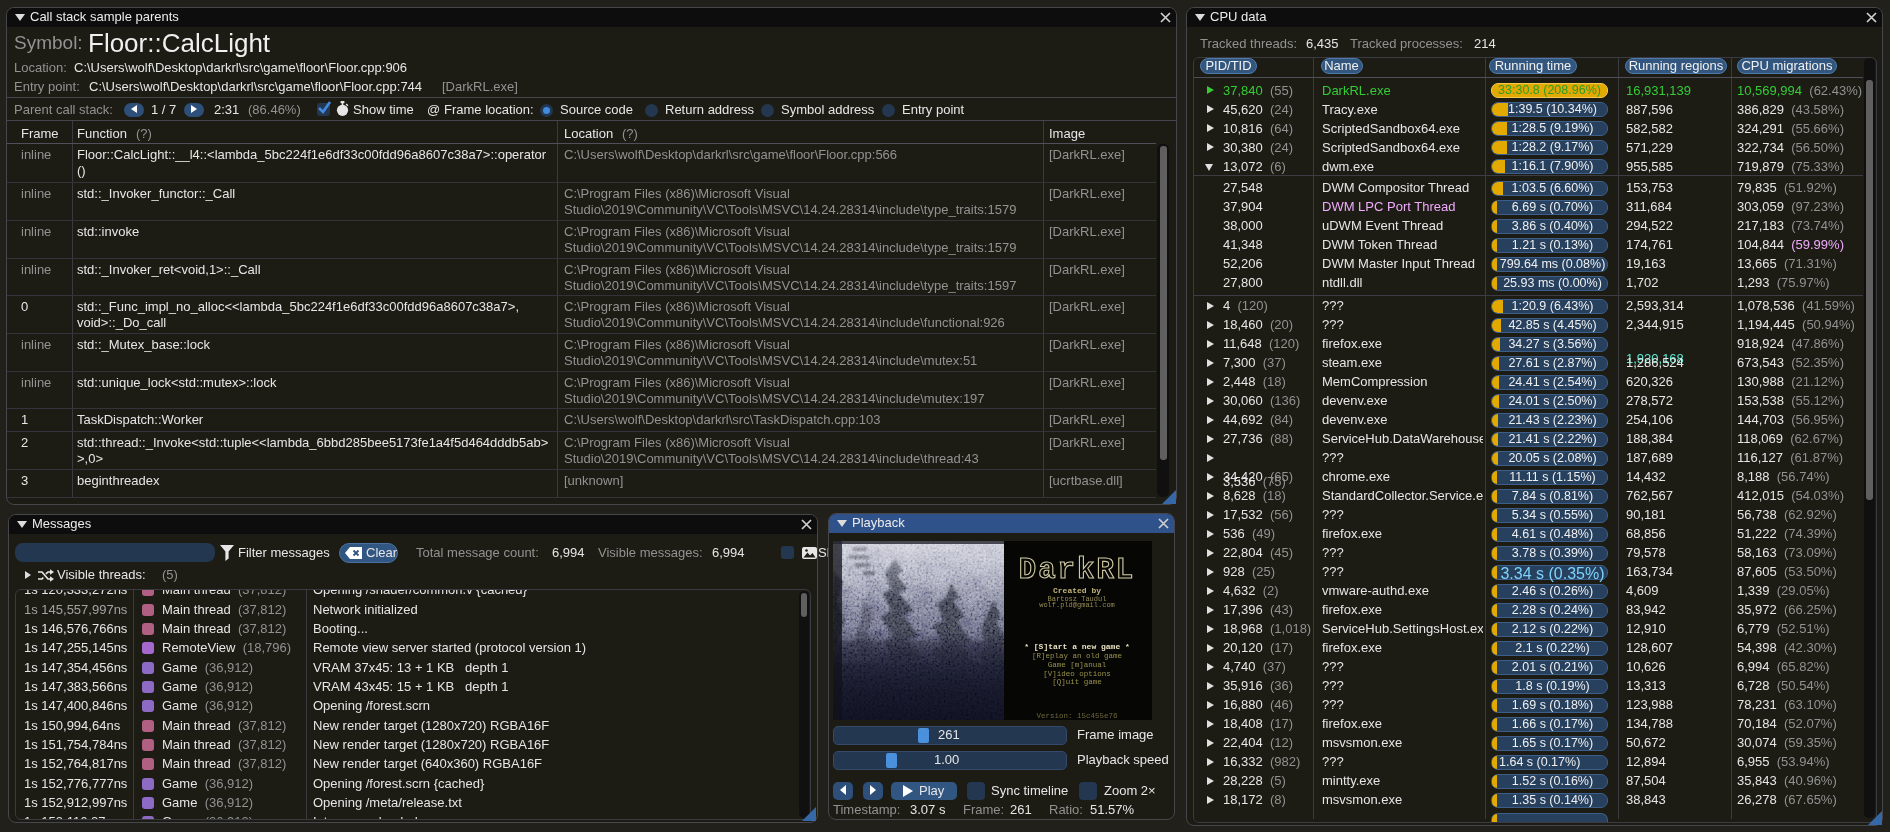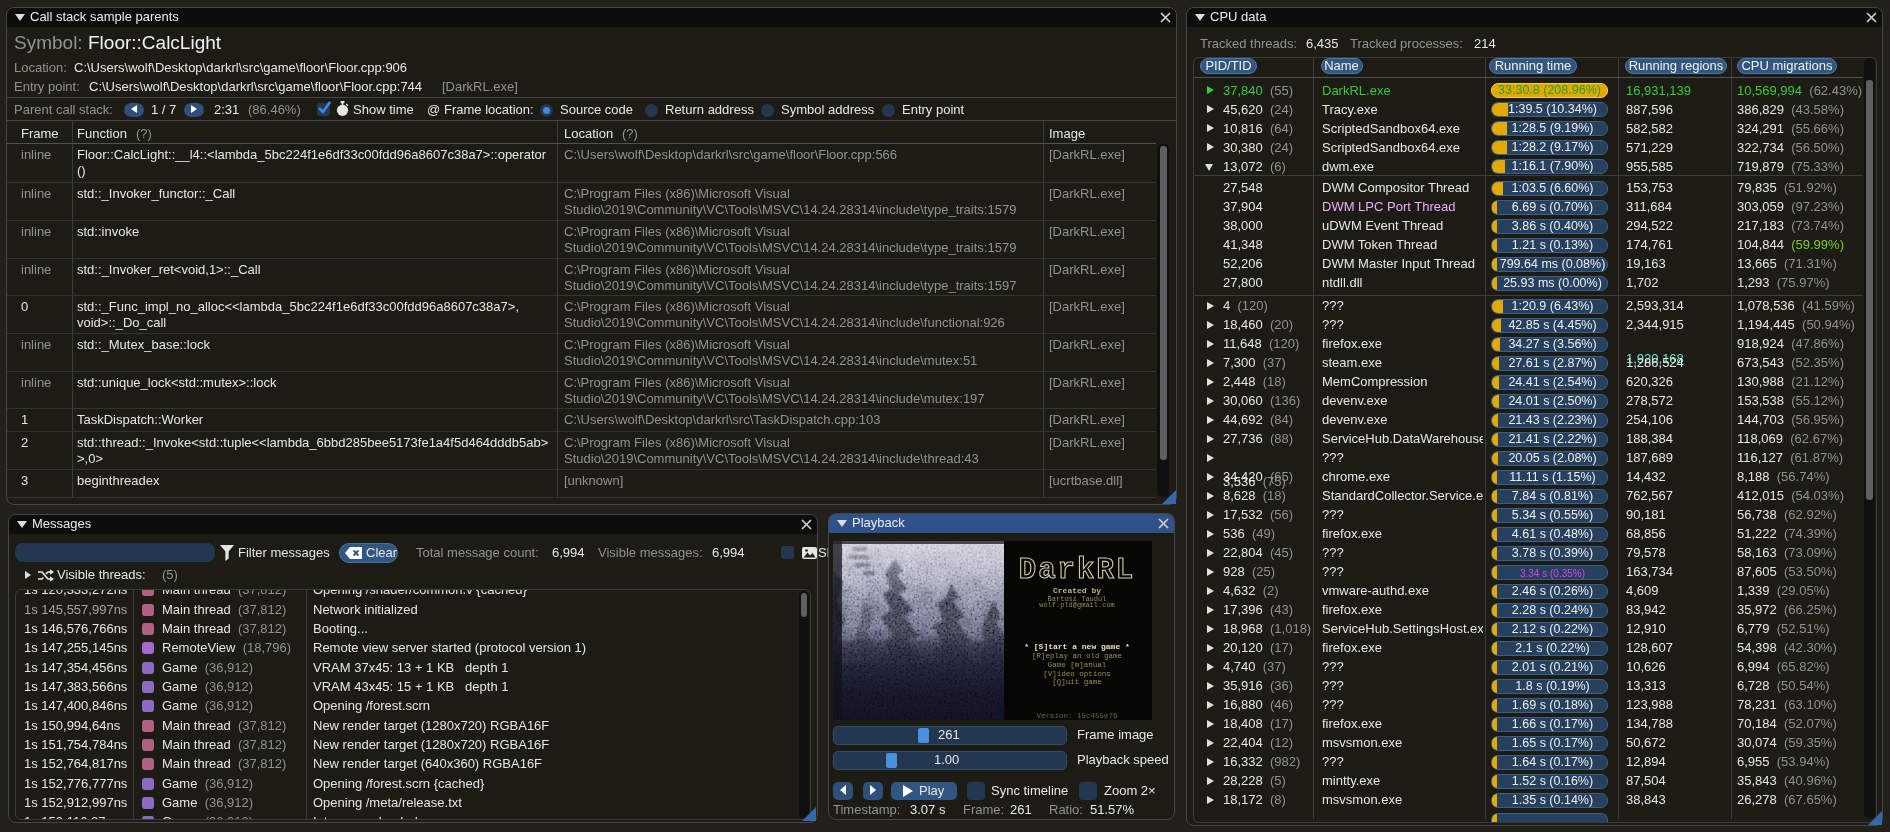--- a/index.html
+++ b/index.html
@@ -5,21 +5,21 @@
 div,svg{position:absolute}
 </style></head><body>
 <div style="left:6px;top:7px;width:1171px;height:498px;background:#1c1c15;border:1px solid #46464d;box-sizing:border-box;border-radius:8px;"></div>
 <div style="left:7px;top:8px;width:1169px;height:19px;background:#0d0d0d;border-radius:7px 7px 0 0;"></div>
 <div style="left:15px;top:14px;width:0;height:0;border-left:5.0px solid transparent;border-right:5.0px solid transparent;border-top:7px solid #dcdcdc;"></div>
 <div style="left:30px;top:9px;color:#ebebeb;line-height:16px;white-space:pre">Call stack sample parents</div>
 <svg style="left:1159.5px;top:11.5px" width="11" height="11">
     <path d="M1 1 L10 10 M10 1 L1 10" stroke="#cfcfcf" stroke-width="1.7" fill="none"></path>
   </svg>
 <div style="left:14px;top:32px;font-size:19px;color:#929292;line-height:22px;white-space:pre">Symbol:</div>
-<div style="left:88px;top:32px;font-size:19px;color:#f0f0f0;line-height:22px;white-space:pre">Floor::CalcLight</div>
+<div style="left:88px;top:32px;font-size:26px;color:#f0f0f0;line-height:22px;white-space:pre">Floor::CalcLight</div>
 <div style="left:14px;top:60px;color:#929292;line-height:16px;white-space:pre">Location:</div>
 <div style="left:74px;top:60px;color:#e6e6e6;line-height:16px;white-space:pre">C:\Users\wolf\Desktop\darkrl\src\game\floor\Floor.cpp:906</div>
 <div style="left:14px;top:79px;color:#929292;line-height:16px;white-space:pre">Entry point:</div>
 <div style="left:89px;top:79px;color:#e6e6e6;line-height:16px;white-space:pre">C:\Users\wolf\Desktop\darkrl\src\game\floor\Floor.cpp:744</div>
 <div style="left:442px;top:79px;color:#929292;line-height:16px;white-space:pre">[DarkRL.exe]</div>
 <div style="left:7px;top:97px;width:1169px;height:1px;background:#45454e;"></div>
 <div style="left:14px;top:102px;color:#929292;line-height:16px;white-space:pre">Parent call stack:</div>
 <div style="left:124px;top:103px;width:20px;height:14px;background:#2d4f7a;border-radius:7px;"></div>
 <div style="left:131px;top:104.5px;width:0;height:0;border-top:4.5px solid transparent;border-bottom:4.5px solid transparent;border-right:6px solid #ffffff;"></div>
 <div style="left:151px;top:102px;color:#e6e6e6;line-height:16px;white-space:pre">1 / 7</div>
@@ -425,21 +425,21 @@
 <div style="left:1492px;top:219.5px;width:4.5px;height:13px;background:#e2a900;border-radius:6px 0 0 6px"></div>
 <div style="left:1499px;top:218.5px;width:107px;text-align:center;color:#efefef;line-height:15px;font-size:12.5px;white-space:pre">3.86 s (0.40%)</div>
 <div style="left:1626px;top:218.0px;color:#e6e6e6;line-height:16px;white-space:pre">294,522</div>
 <div style="left:1737px;top:218.0px;color:#e6e6e6;line-height:16px;white-space:pre">217,183&nbsp;&nbsp;<span style="color:#929292">(73.74%)</span></div>
 <div style="left:1223px;top:237.0px;color:#e6e6e6;line-height:16px;white-space:pre">41,348</div>
 <div style="left:1322px;top:237.0px;width:161px;color:#e6e6e6;line-height:16px;white-space:nowrap;overflow:hidden">DWM Token Thread</div>
 <div style="left:1491px;top:237.5px;width:117px;height:15px;background:#26405e;border-radius:7px;border:1px solid #3c5e88;box-sizing:border-box;"></div>
 <div style="left:1492px;top:238.5px;width:4.5px;height:13px;background:#e2a900;border-radius:6px 0 0 6px"></div>
 <div style="left:1499px;top:237.5px;width:107px;text-align:center;color:#efefef;line-height:15px;font-size:12.5px;white-space:pre">1.21 s (0.13%)</div>
 <div style="left:1626px;top:237.0px;color:#e6e6e6;line-height:16px;white-space:pre">174,761</div>
-<div style="left:1737px;top:237.0px;color:#e6e6e6;line-height:16px;white-space:pre">104,844&nbsp;&nbsp;<span style="color:#84cc16">(59.99%)</span></div>
+<div style="left:1737px;top:237.0px;color:#e6e6e6;line-height:16px;white-space:pre">104,844&nbsp;&nbsp;<span style="color:#f0abfc">(59.99%)</span></div>
 <div style="left:1223px;top:256.0px;color:#e6e6e6;line-height:16px;white-space:pre">52,206</div>
 <div style="left:1322px;top:256.0px;width:161px;color:#e6e6e6;line-height:16px;white-space:nowrap;overflow:hidden">DWM Master Input Thread</div>
 <div style="left:1491px;top:256.5px;width:117px;height:15px;background:#26405e;border-radius:7px;border:1px solid #3c5e88;box-sizing:border-box;"></div>
 <div style="left:1492px;top:257.5px;width:4.5px;height:13px;background:#e2a900;border-radius:6px 0 0 6px"></div>
 <div style="left:1499px;top:256.5px;width:107px;text-align:center;color:#efefef;line-height:15px;font-size:12.5px;white-space:pre">799.64 ms (0.08%)</div>
 <div style="left:1626px;top:256.0px;color:#e6e6e6;line-height:16px;white-space:pre">19,163</div>
 <div style="left:1737px;top:256.0px;color:#e6e6e6;line-height:16px;white-space:pre">13,665&nbsp;&nbsp;<span style="color:#929292">(71.31%)</span></div>
 <div style="left:1223px;top:275.0px;color:#e6e6e6;line-height:16px;white-space:pre">27,800</div>
 <div style="left:1322px;top:275.0px;width:161px;color:#e6e6e6;line-height:16px;white-space:nowrap;overflow:hidden">ntdll.dll</div>
 <div style="left:1491px;top:275.5px;width:117px;height:15px;background:#26405e;border-radius:7px;border:1px solid #3c5e88;box-sizing:border-box;"></div>
@@ -557,21 +557,21 @@
 <div style="left:1491px;top:545.5px;width:117px;height:15px;background:#26405e;border-radius:7px;border:1px solid #3c5e88;box-sizing:border-box;"></div>
 <div style="left:1492px;top:546.5px;width:4.5px;height:13px;background:#e2a900;border-radius:6px 0 0 6px"></div>
 <div style="left:1499px;top:545.5px;width:107px;text-align:center;color:#efefef;line-height:15px;font-size:12.5px;white-space:pre">3.78 s (0.39%)</div>
 <div style="left:1626px;top:545.0px;color:#e6e6e6;line-height:16px;white-space:pre">79,578</div>
 <div style="left:1737px;top:545.0px;color:#e6e6e6;line-height:16px;white-space:pre">58,163&nbsp;&nbsp;<span style="color:#929292">(73.09%)</span></div>
 <div style="left:1207px;top:567.5px;width:0;height:0;border-top:4.5px solid transparent;border-bottom:4.5px solid transparent;border-left:7px solid #e0e0e0;"></div>
 <div style="left:1223px;top:564.0px;color:#e6e6e6;line-height:16px;white-space:pre">928&nbsp;&nbsp;<span style="color:#929292">(25)</span></div>
 <div style="left:1322px;top:564.0px;width:161px;color:#e6e6e6;line-height:16px;white-space:nowrap;overflow:hidden">???</div>
 <div style="left:1491px;top:564.5px;width:117px;height:15px;background:#26405e;border-radius:7px;border:1px solid #3c5e88;box-sizing:border-box;"></div>
 <div style="left:1492px;top:565.5px;width:4.5px;height:13px;background:#e2a900;border-radius:6px 0 0 6px"></div>
-<div style="left:1499px;top:566px;width:107px;text-align:center;color:#d946ef;line-height:15px;font-size:10px;white-space:pre">3.34 s (0.35%)</div>
+<div style="left:1499px;top:566px;width:107px;text-align:center;color:#7dd3fc;line-height:15px;font-size:16px;white-space:pre">3.34 s (0.35%)</div>
 <div style="left:1626px;top:564.0px;color:#e6e6e6;line-height:16px;white-space:pre">163,734</div>
 <div style="left:1737px;top:564.0px;color:#e6e6e6;line-height:16px;white-space:pre">87,605&nbsp;&nbsp;<span style="color:#929292">(53.50%)</span></div>
 <div style="left:1207px;top:586.5px;width:0;height:0;border-top:4.5px solid transparent;border-bottom:4.5px solid transparent;border-left:7px solid #e0e0e0;"></div>
 <div style="left:1223px;top:583.0px;color:#e6e6e6;line-height:16px;white-space:pre">4,632&nbsp;&nbsp;<span style="color:#929292">(2)</span></div>
 <div style="left:1322px;top:583.0px;width:161px;color:#e6e6e6;line-height:16px;white-space:nowrap;overflow:hidden">vmware-authd.exe</div>
 <div style="left:1491px;top:583.5px;width:117px;height:15px;background:#26405e;border-radius:7px;border:1px solid #3c5e88;box-sizing:border-box;"></div>
 <div style="left:1492px;top:584.5px;width:4.5px;height:13px;background:#e2a900;border-radius:6px 0 0 6px"></div>
 <div style="left:1499px;top:583.5px;width:107px;text-align:center;color:#efefef;line-height:15px;font-size:12.5px;white-space:pre">2.46 s (0.26%)</div>
 <div style="left:1626px;top:583.0px;color:#e6e6e6;line-height:16px;white-space:pre">4,609</div>
 <div style="left:1737px;top:583.0px;color:#e6e6e6;line-height:16px;white-space:pre">1,339&nbsp;&nbsp;<span style="color:#929292">(29.05%)</span></div>
@@ -637,21 +637,21 @@
 <div style="left:1491px;top:735.5px;width:117px;height:15px;background:#26405e;border-radius:7px;border:1px solid #3c5e88;box-sizing:border-box;"></div>
 <div style="left:1492px;top:736.5px;width:4.5px;height:13px;background:#e2a900;border-radius:6px 0 0 6px"></div>
 <div style="left:1499px;top:735.5px;width:107px;text-align:center;color:#efefef;line-height:15px;font-size:12.5px;white-space:pre">1.65 s (0.17%)</div>
 <div style="left:1626px;top:735.0px;color:#e6e6e6;line-height:16px;white-space:pre">50,672</div>
 <div style="left:1737px;top:735.0px;color:#e6e6e6;line-height:16px;white-space:pre">30,074&nbsp;&nbsp;<span style="color:#929292">(59.35%)</span></div>
 <div style="left:1207px;top:757.5px;width:0;height:0;border-top:4.5px solid transparent;border-bottom:4.5px solid transparent;border-left:7px solid #e0e0e0;"></div>
 <div style="left:1223px;top:754.0px;color:#e6e6e6;line-height:16px;white-space:pre">16,332&nbsp;&nbsp;<span style="color:#929292">(982)</span></div>
 <div style="left:1322px;top:754.0px;width:161px;color:#e6e6e6;line-height:16px;white-space:nowrap;overflow:hidden">???</div>
 <div style="left:1491px;top:754.5px;width:117px;height:15px;background:#26405e;border-radius:7px;border:1px solid #3c5e88;box-sizing:border-box;"></div>
 <div style="left:1492px;top:755.5px;width:4.5px;height:13px;background:#e2a900;border-radius:6px 0 0 6px"></div>
-<div style="left:1499px;top:754.5px;width:107px;text-align:center;color:#efefef;line-height:15px;font-size:12.5px;white-space:pre">1.64 s (0.17%)</div>
+<div style="left:1499px;top:754.5px;width:107px;text-align:left;color:#efefef;line-height:15px;font-size:12.5px;white-space:pre">1.64 s (0.17%)</div>
 <div style="left:1626px;top:754.0px;color:#e6e6e6;line-height:16px;white-space:pre">12,894</div>
 <div style="left:1737px;top:754.0px;color:#e6e6e6;line-height:16px;white-space:pre">6,955&nbsp;&nbsp;<span style="color:#929292">(53.94%)</span></div>
 <div style="left:1207px;top:776.5px;width:0;height:0;border-top:4.5px solid transparent;border-bottom:4.5px solid transparent;border-left:7px solid #e0e0e0;"></div>
 <div style="left:1223px;top:773.0px;color:#e6e6e6;line-height:16px;white-space:pre">28,228&nbsp;&nbsp;<span style="color:#929292">(5)</span></div>
 <div style="left:1322px;top:773.0px;width:161px;color:#e6e6e6;line-height:16px;white-space:nowrap;overflow:hidden">mintty.exe</div>
 <div style="left:1491px;top:773.5px;width:117px;height:15px;background:#26405e;border-radius:7px;border:1px solid #3c5e88;box-sizing:border-box;"></div>
 <div style="left:1492px;top:774.5px;width:4.5px;height:13px;background:#e2a900;border-radius:6px 0 0 6px"></div>
 <div style="left:1499px;top:773.5px;width:107px;text-align:center;color:#efefef;line-height:15px;font-size:12.5px;white-space:pre">1.52 s (0.16%)</div>
 <div style="left:1626px;top:773.0px;color:#e6e6e6;line-height:16px;white-space:pre">87,504</div>
 <div style="left:1737px;top:773.0px;color:#e6e6e6;line-height:16px;white-space:pre">35,843&nbsp;&nbsp;<span style="color:#929292">(40.96%)</span></div>

